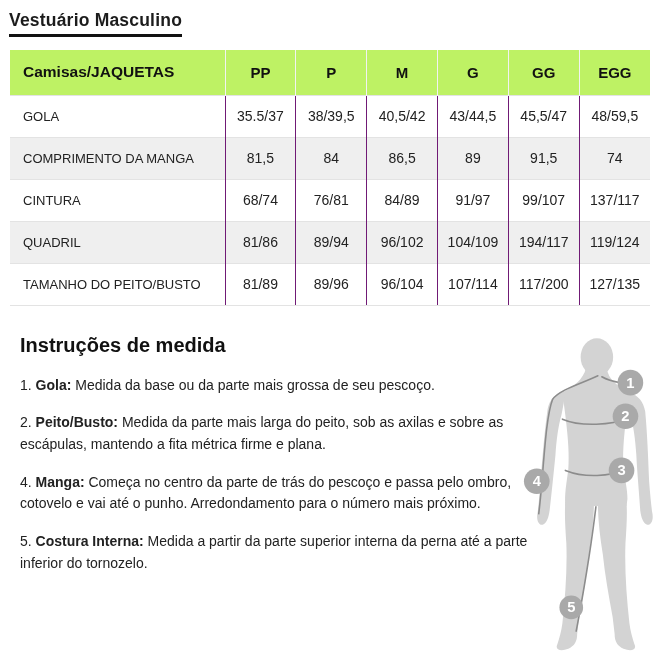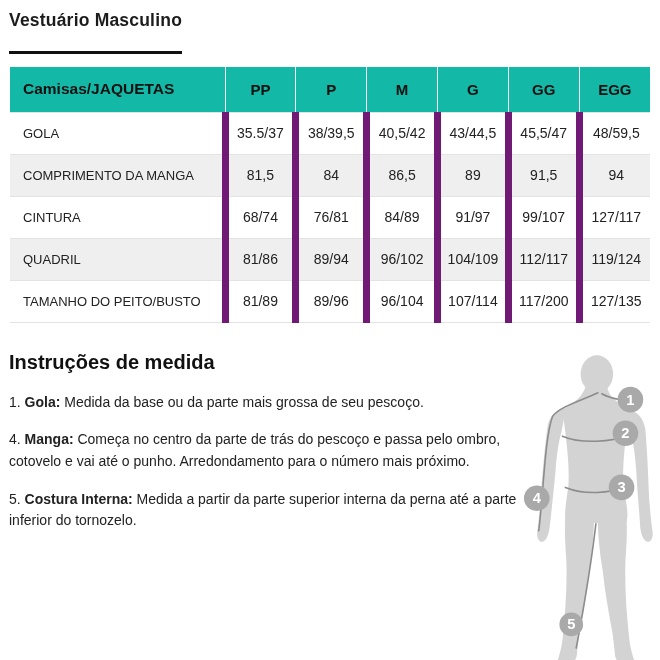--- a/index.html
+++ b/index.html
@@ -2,40 +2,40 @@
 <html><head>
 <meta charset="utf-8">
 <style>
   * { box-sizing: border-box; }
   html, body { margin: 0; padding: 0; background: #fff; }
   body { font-family: "Liberation Sans", sans-serif; color: #1c1c1c; }
   .page { position: relative; width: 660px; height: 660px; background: #fff; overflow: hidden; }
 
   
   .page-title { margin: 10px 0 0 9px; font-size: 17.5px; font-weight: bold; letter-spacing: .2px; }
-  .page-title .underlined { display: inline-block; padding-bottom: 20px; border-bottom: 3px solid #111; }
+  .page-title .underlined { display: inline-block; padding-bottom: 3px; border-bottom: 3px solid #111; }
 
   
   table.size-table { border-collapse: collapse; table-layout: fixed; width: 640px; margin: 13px 0 0 10px; }
   .size-table col.label-col { width: 215px; }
   .size-table th, .size-table td { height: 42px; padding: 0 4px; text-align: center; vertical-align: middle; }
   .size-table thead th {
-    background: #14b8a6; font-weight: bold; font-size: 15px; height: 45px;
+    background: #bef264; font-weight: bold; font-size: 15px; height: 45px;
     border-left: 1px solid #f2f2f2; color: #111;
   }
   .size-table thead th:first-child { border-left: none; text-align: left; padding-left: 13px; font-size: 15.5px; }
   .size-table tbody td {
-    font-size: 14px; color: #222; border-left: 7px solid #701a75; border-top: 1px solid #e3e3e3;
+    font-size: 14px; color: #222; border-left: 1px solid #701a75; border-top: 1px solid #e3e3e3;
   }
   .size-table tbody td:first-child { border-left: none; text-align: left; padding-left: 13px; font-size: 13px; }
   .size-table tbody tr:nth-child(even) td { background: #efefef; }
   .size-table tbody tr:last-child td { border-bottom: 1px solid #e3e3e3; }
 
   
-  .bottom { position: relative; margin-top: 28px; padding-left: 9px; }
+  .bottom { position: relative; margin-top: 28px; padding-left: 20px; }
   .instructions-heading { margin: 22px 0 18px 0; font-size: 20px; font-weight: bold; color: #111; }
   .instruction-item { margin: 14px 0 16px 0; max-width: 510px; font-size: 14px; line-height: 1.55; color: #222; }
   .instruction-item .term { font-weight: bold; }
 
   
   .figure { position: absolute; top: 0; right: 2px; width: 138px; height: 330px; }
   .figure svg { display: block; width: 100%; height: 100%; }
   .marker-label { font-family: "Liberation Sans", sans-serif; font-weight: bold; font-size: 15px; fill: #ffffff; }
 </style>
 </head>
@@ -78,57 +78,58 @@
         <td>45,5/47</td>
         <td>48/59,5</td>
       </tr>
       <tr>
         <td>COMPRIMENTO DA MANGA</td>
         <td>81,5</td>
         <td>84</td>
         <td>86,5</td>
         <td>89</td>
         <td>91,5</td>
-        <td>94</td>
+        <td>74</td>
       </tr>
       <tr>
         <td>CINTURA</td>
         <td>68/74</td>
         <td>76/81</td>
         <td>84/89</td>
         <td>91/97</td>
         <td>99/107</td>
-        <td>127/117</td>
+        <td>137/117</td>
       </tr>
       <tr>
         <td>QUADRIL</td>
         <td>81/86</td>
         <td>89/94</td>
         <td>96/102</td>
         <td>104/109</td>
-        <td>112/117</td>
+        <td>194/117</td>
         <td>119/124</td>
       </tr>
       <tr>
         <td>TAMANHO DO PEITO/BUSTO</td>
         <td>81/89</td>
         <td>89/96</td>
         <td>96/104</td>
         <td>107/114</td>
         <td>117/200</td>
         <td>127/135</td>
       </tr>
     </tbody>
   </table>
 
   <div class="bottom">
     <h2 class="instructions-heading">Instruções de medida</h2>
 
     <p class="instruction-item"><span>1.</span> <span class="term">Gola:</span> <span>Medida da base ou da parte mais grossa de seu pescoço.</span></p>
 
+    <p class="instruction-item"><span>2.</span> <span class="term">Peito/Busto:</span> <span>Medida da parte mais larga do peito, sob as axilas e sobre as escápulas, mantendo a fita métrica firme e plana.</span></p>
 
 
     <p class="instruction-item"><span>4.</span> <span class="term">Manga:</span> <span>Começa no centro da parte de trás do pescoço e passa pelo ombro, cotovelo e vai até o punho. Arredondamento para o número mais próximo.</span></p>
 
     <p class="instruction-item"><span>5.</span> <span class="term">Costura Interna:</span> <span>Medida a partir da parte superior interna da perna até a parte inferior do tornozelo.</span></p>
 
     <div class="figure">
       <svg viewBox="0 0 140 330" xmlns="http://www.w3.org/2000/svg">
         <g fill="#d3d3d3" stroke="none">
 

